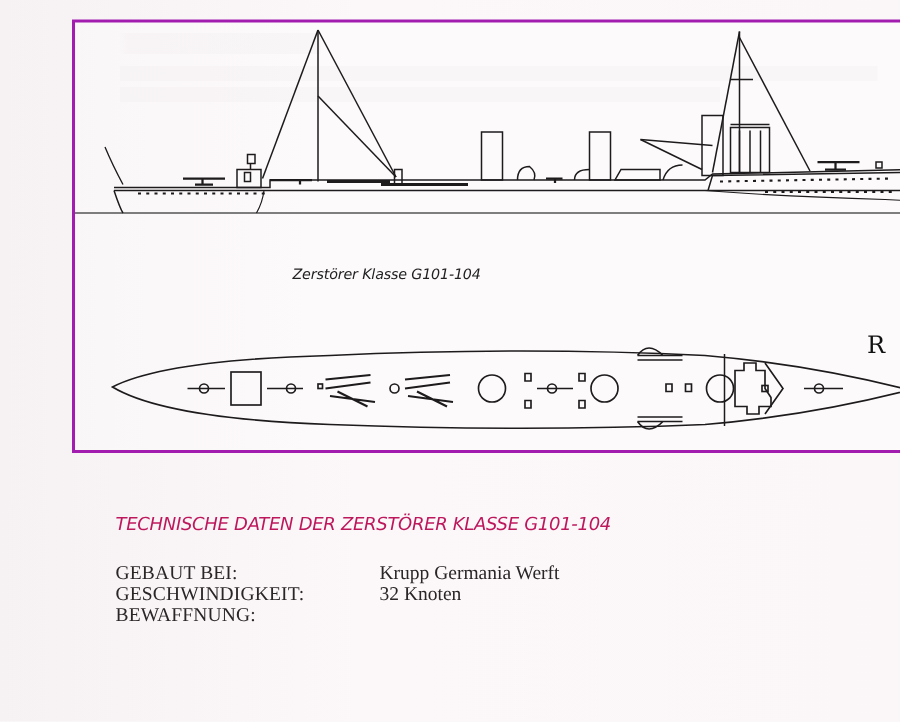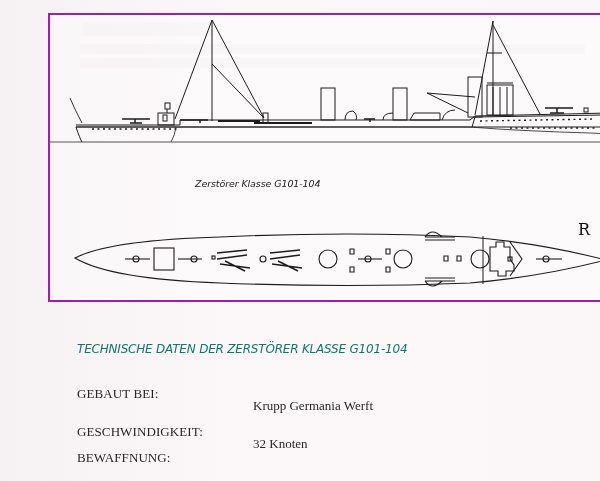--- a/index.html
+++ b/index.html
@@ -27,28 +27,28 @@
     font-family: "DejaVu Sans", sans-serif; font-style: italic; font-size: 9.5px;
     color: #222; letter-spacing: -0.1px;
   }
   .signature {
     position: absolute; left: 528px; top: 205px; font-size: 16px;
     font-family: "DejaVu Serif", serif; color: #111;
   }
   .spec-title {
     position: absolute; left: 77px; top: 342px;
     font-family: "DejaVu Sans", sans-serif; font-style: italic; font-size: 12px;
-    color: #0f766e; letter-spacing: -0.2px;
+    color: #be185d; letter-spacing: -0.2px;
   }
   .spec-table {
     position: absolute; left: 77px; top: 375px; font-size: 13px; line-height: 14px;
   }
   .spec-row { display: flex; align-items: center; }
   .spec-label { width: 176px; letter-spacing: 0.1px; }
-  .spec-value-group { display: flex; flex-direction: column; margin-top: 24px; }
+  .spec-value-group { display: flex; flex-direction: column; }
 </style>
 </head>
 <body>
 
 <div class="page-shade"></div>
 
 <div class="bleed" style="left:80px;top:18px;width:500px;height:60px;">
   <div style="height:14px;background:linear-gradient(90deg,transparent 0,#ece6ea 2%,#ece6ea 55%,transparent 56%);opacity:.35;margin-top:4px;width:240px;"></div>
   <div style="height:8px;"></div>
   <div style="height:10px;background:#ece5e9;opacity:.35;width:505px;"></div>

